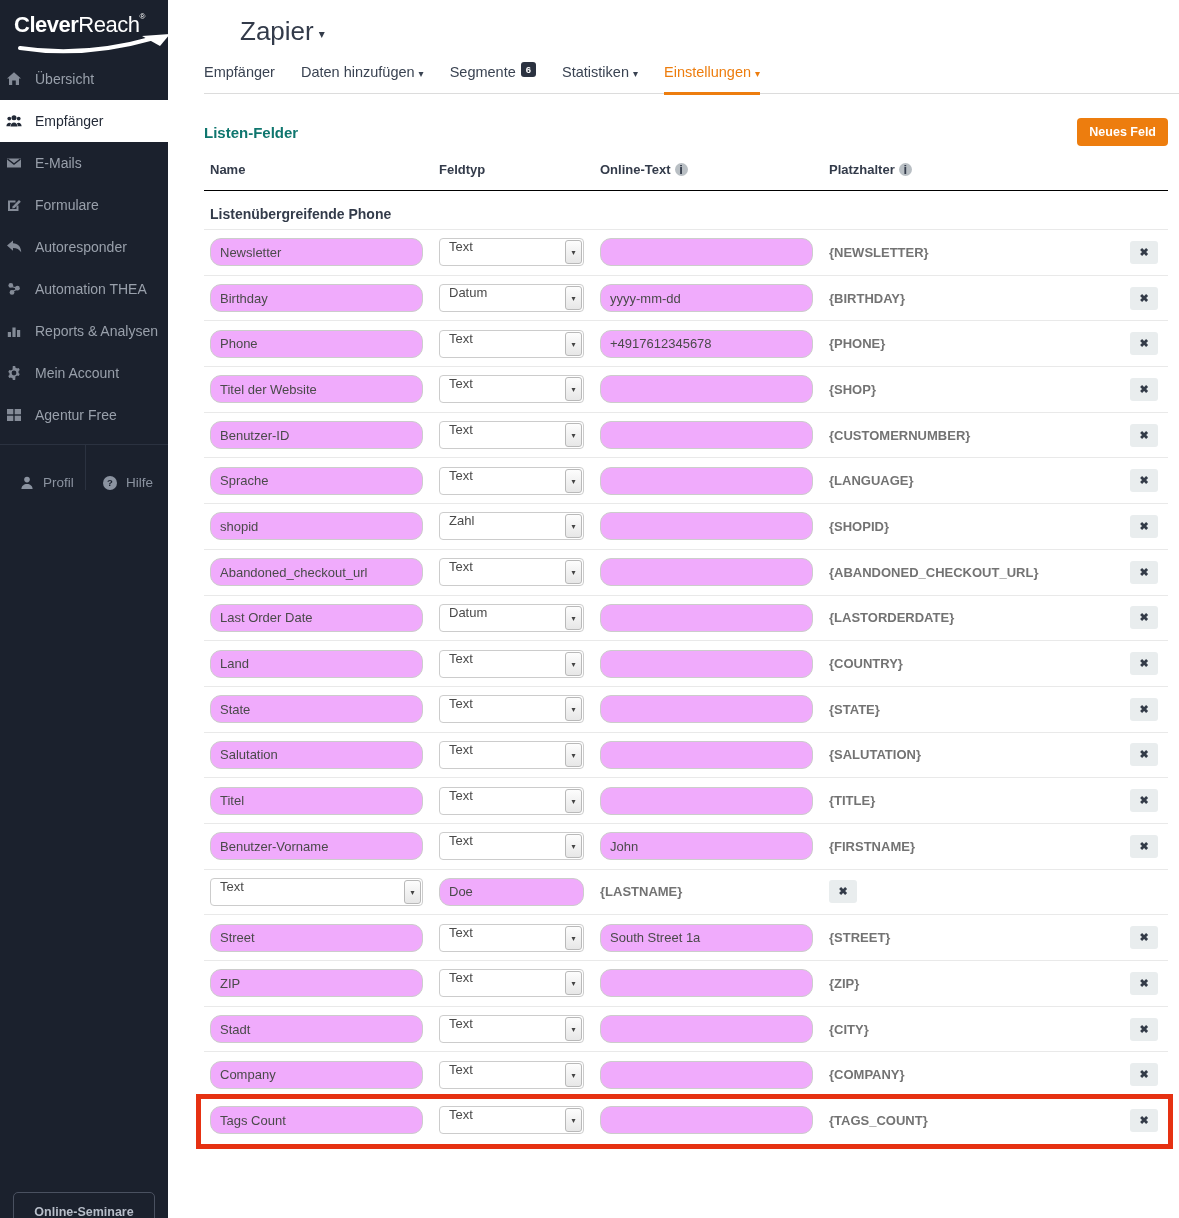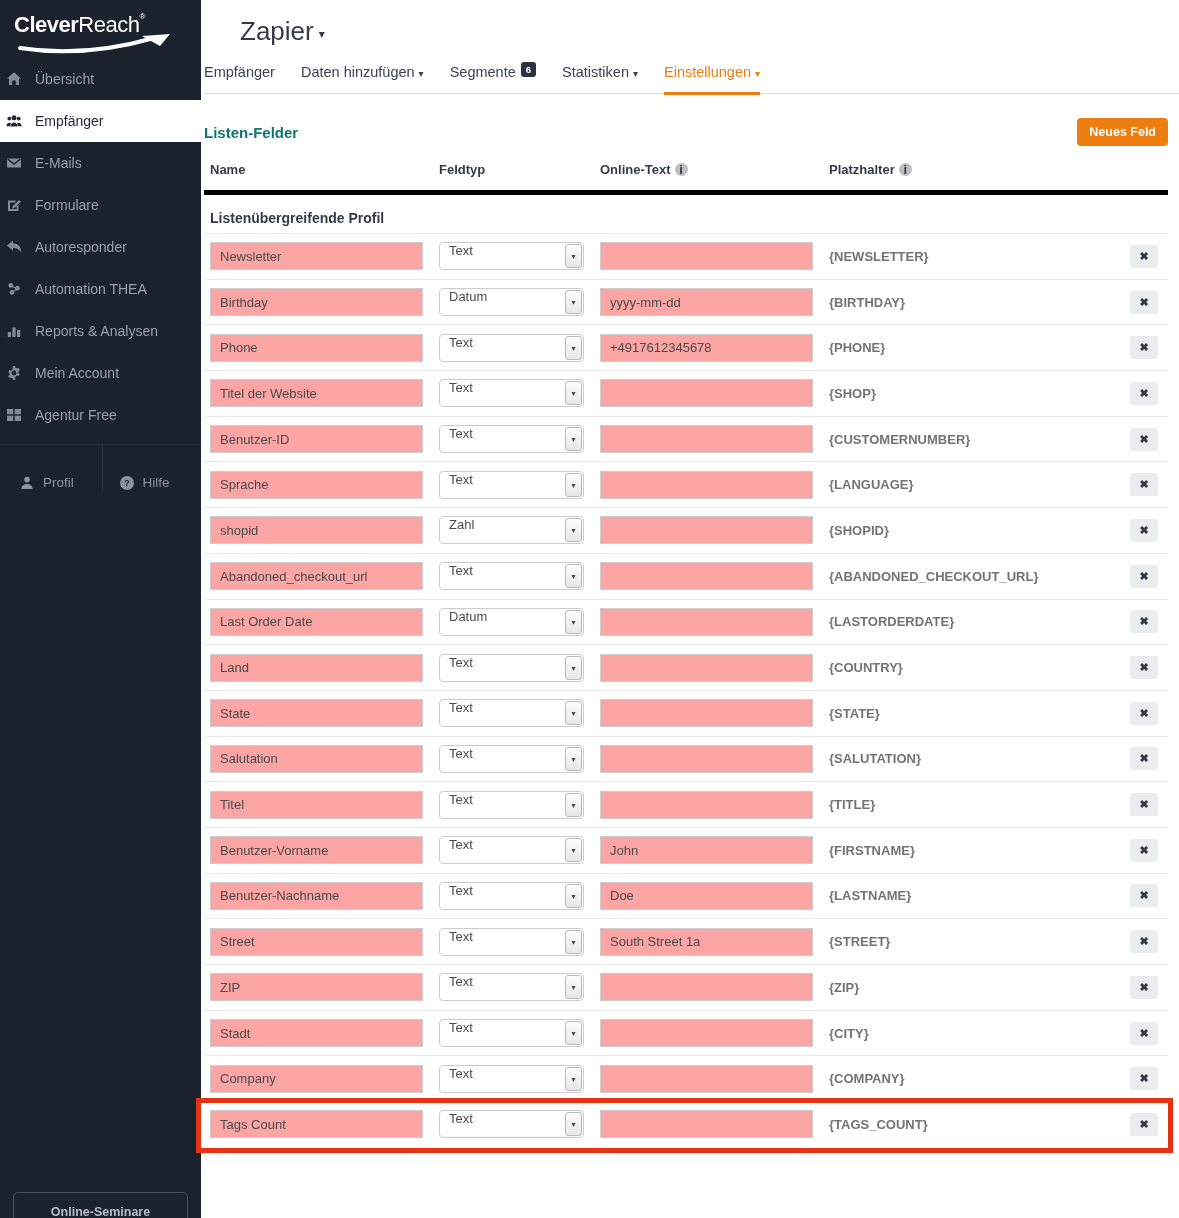--- a/index.html
+++ b/index.html
@@ -1,20 +1,20 @@
 <!DOCTYPE html>
 <html><head>
 <meta charset="utf-8">
 <style>
   * { margin:0; padding:0; box-sizing:border-box; }
   html,body { width:1179px; height:1218px; overflow:hidden; background:#fff;
     font-family:"Liberation Sans","DejaVu Sans",sans-serif; }
 
   
-  .sidebar { position:fixed; left:0; top:0; width:201px; height:1218px;
+  .sidebar { position:fixed; left:0; top:0; width:168px; height:1218px;
     background:#1b212d; color:#99a0ab; }
   .logo { height:58px; padding:12px 0 0 14px; position:relative; }
   .logo-text { color:#fff; font-size:22px; letter-spacing:-0.5px; white-space:nowrap; }
   .logo-text b { font-weight:700; }
   .logo-reg { font-size:8px; vertical-align:top; color:#fff; }
   .logo-swoosh { position:absolute; left:14px; top:34px; }
   .nav-item { height:42px; display:flex; align-items:center; padding-left:5px;
     font-size:14px; color:#99a0ab; cursor:pointer; }
   .nav-item .icon { width:17px; height:17px; margin-right:13px; display:inline-flex;
     align-items:center; justify-content:center; color:#848b97; }
@@ -49,32 +49,32 @@
 
   .section-head { margin-top:24px; display:flex; justify-content:space-between;
     align-items:center; height:28px; }
   .section-title { font-size:15px; font-weight:700; color:#0f766e; }
   .new-field-btn { background:#ed7d0e; color:#fff; border:none; border-radius:4px;
     height:28px; padding:0 12px; font-size:12.5px; font-weight:700; cursor:pointer;
     font-family:inherit; }
 
   .grid { display:grid; grid-template-columns:213px 145px 213px auto 28px;
     column-gap:16px; padding:0 10px 0 6px; align-items:center; }
-  .col-head { margin-top:16px; padding-bottom:13px; border-bottom:5px solid #000000; }
+  .col-head { margin-top:16px; padding-bottom:13px; border-bottom:1px solid #000000; }
   .col-head span { font-size:13px; font-weight:700; color:#333b4a; }
   .info-icon { display:inline-block; width:13px; height:13px; border-radius:50%;
     background:#b9bfc4; color:#fff; font-size:9px; font-weight:700; text-align:center;
     line-height:13px; margin-left:4px; vertical-align:0px; cursor:pointer; }
 
   .subsection { margin:15px 0 7px; padding-left:6px; font-size:14px; font-weight:700;
     color:#333b4a; }
 
   .field-row { height:45.7px; border-top:1px solid #e9e9e9; position:relative; }
-  .field-row input { height:28px; width:100%; border:1px solid #ccc; border-radius:0;
-    padding:0 9px; font-size:13px; color:#4a4a4a; font-family:inherit; background:#fca5a5; }
+  .field-row input { height:28px; width:100%; border:1px solid #ccc; border-radius:11px;
+    padding:0 9px; font-size:13px; color:#4a4a4a; font-family:inherit; background:#f0abfc; }
   .combo { position:relative; height:28px; border:1px solid #ccc; border-radius:4px;
     background:#fff; cursor:pointer; }
   .combo-value { position:absolute; left:9px; top:0; font-size:13px; color:#4a4a4a; }
   .combo-btn { position:absolute; right:1px; top:1px; bottom:1px; width:17px;
     border:1px solid #b9b9b9; border-radius:3px;
     background:linear-gradient(#fdfdfd,#e7e7e7); cursor:pointer; padding:0; }
   .combo-btn span { display:block; font-size:8px; color:#444; line-height:24px; }
   .ph-token { font-size:13px; font-weight:700; color:#737373; }
   .del-btn { width:28px; height:23px; background:#e9edee; border:none; border-radius:3px;
     cursor:pointer; padding:0; }
@@ -224,21 +224,21 @@
   </div>
 
   <div class="grid col-head">
     <span>Name</span>
     <span>Feldtyp</span>
     <span><span>Online-Text</span><span class="info-icon">i</span></span>
     <span><span>Platzhalter</span><span class="info-icon">i</span></span>
     <span></span>
   </div>
 
-  <div class="subsection">Listenübergreifende Profil</div>
+  <div class="subsection">Listenübergreifende Phone</div>
 
   <div id="rows">
       <div class="field-row grid">
     <input class="name-input" value="Newsletter" style="">
     <div class="combo">
       <span class="combo-value">Text</span>
       <button class="combo-btn">
             <span>▾</span>
           </button>
     </div>
@@ -396,21 +396,20 @@
       <span class="combo-value">Text</span>
       <button class="combo-btn">
             <span>▾</span>
           </button>
     </div>
     <input class="online-input" value="John" style="">
     <span class="ph-token">{FIRSTNAME}</span>
     <button class="del-btn"><span>✖</span></button>
   </div>
       <div class="field-row grid">
-    <input class="name-input" value="Benutzer-Nachname" style="">
     <div class="combo">
       <span class="combo-value">Text</span>
       <button class="combo-btn">
             <span>▾</span>
           </button>
     </div>
     <input class="online-input" value="Doe" style="">
     <span class="ph-token">{LASTNAME}</span>
     <button class="del-btn"><span>✖</span></button>
   </div>

